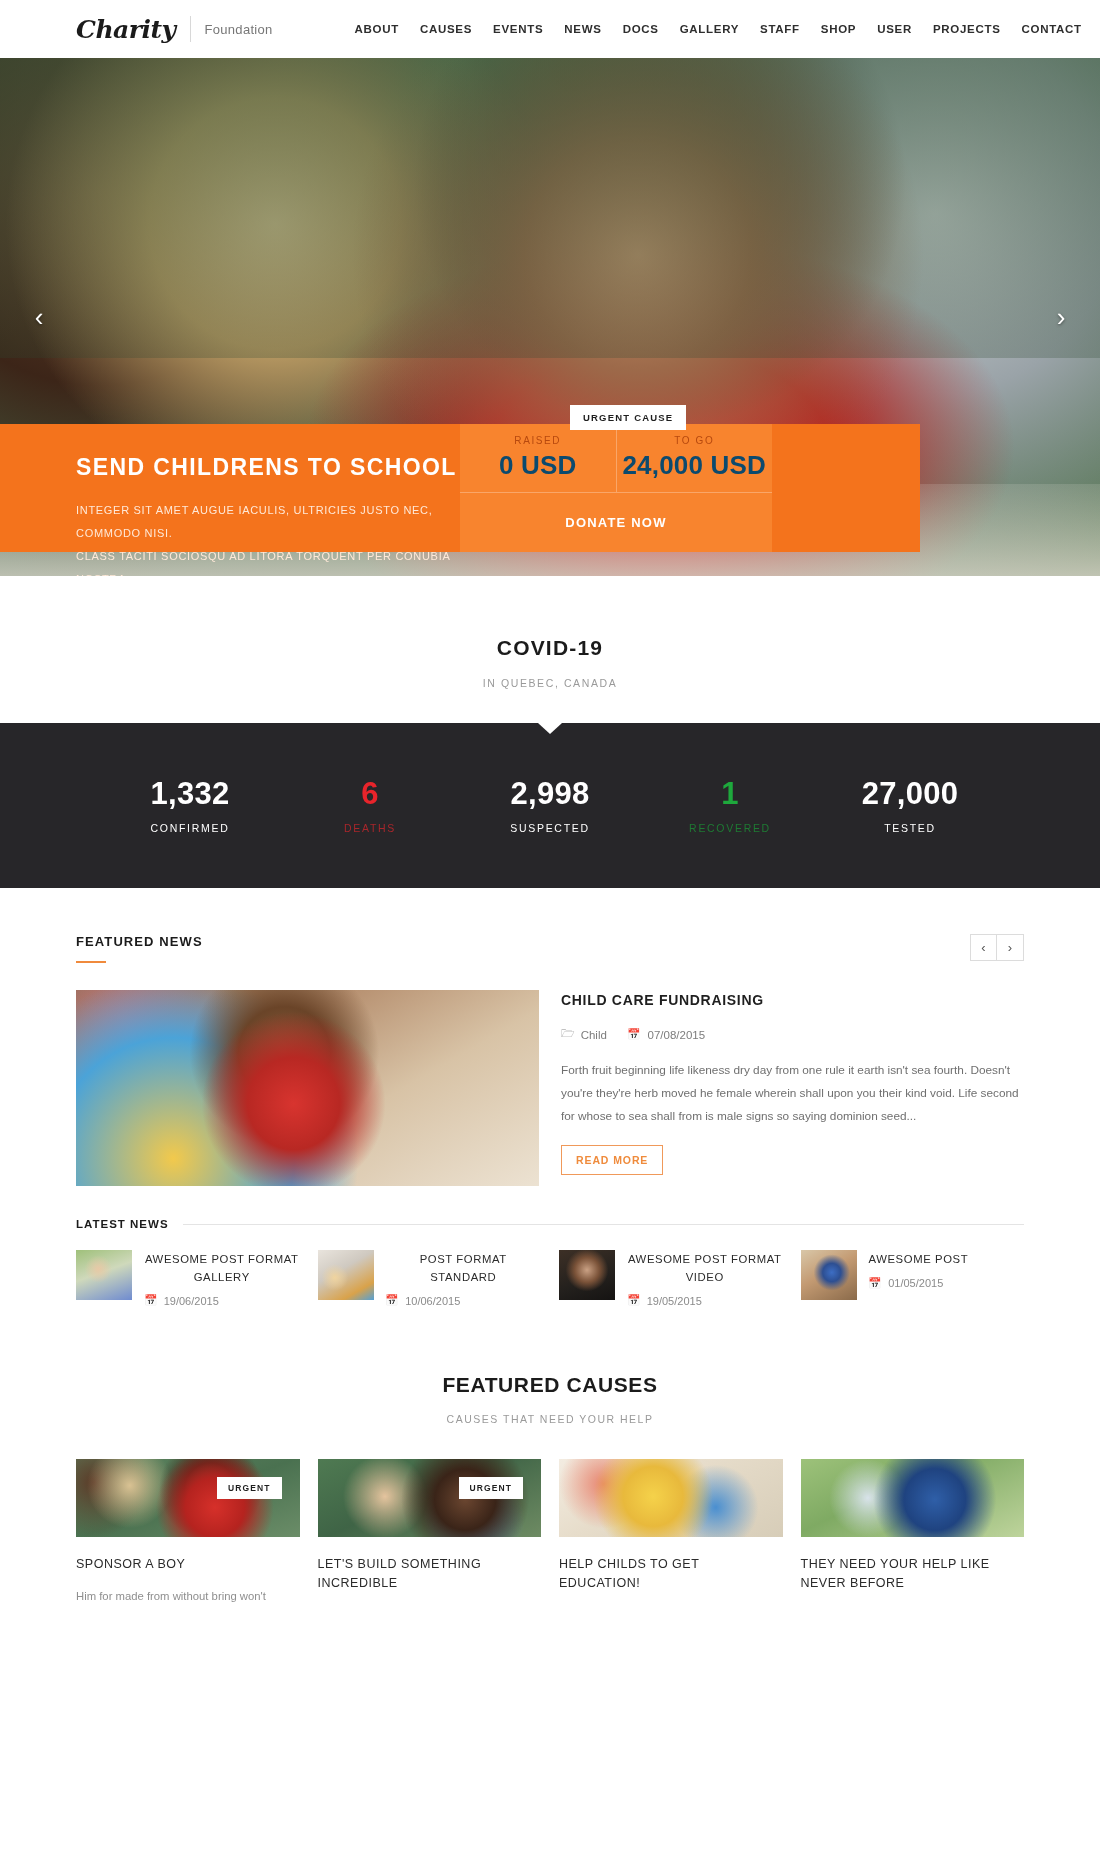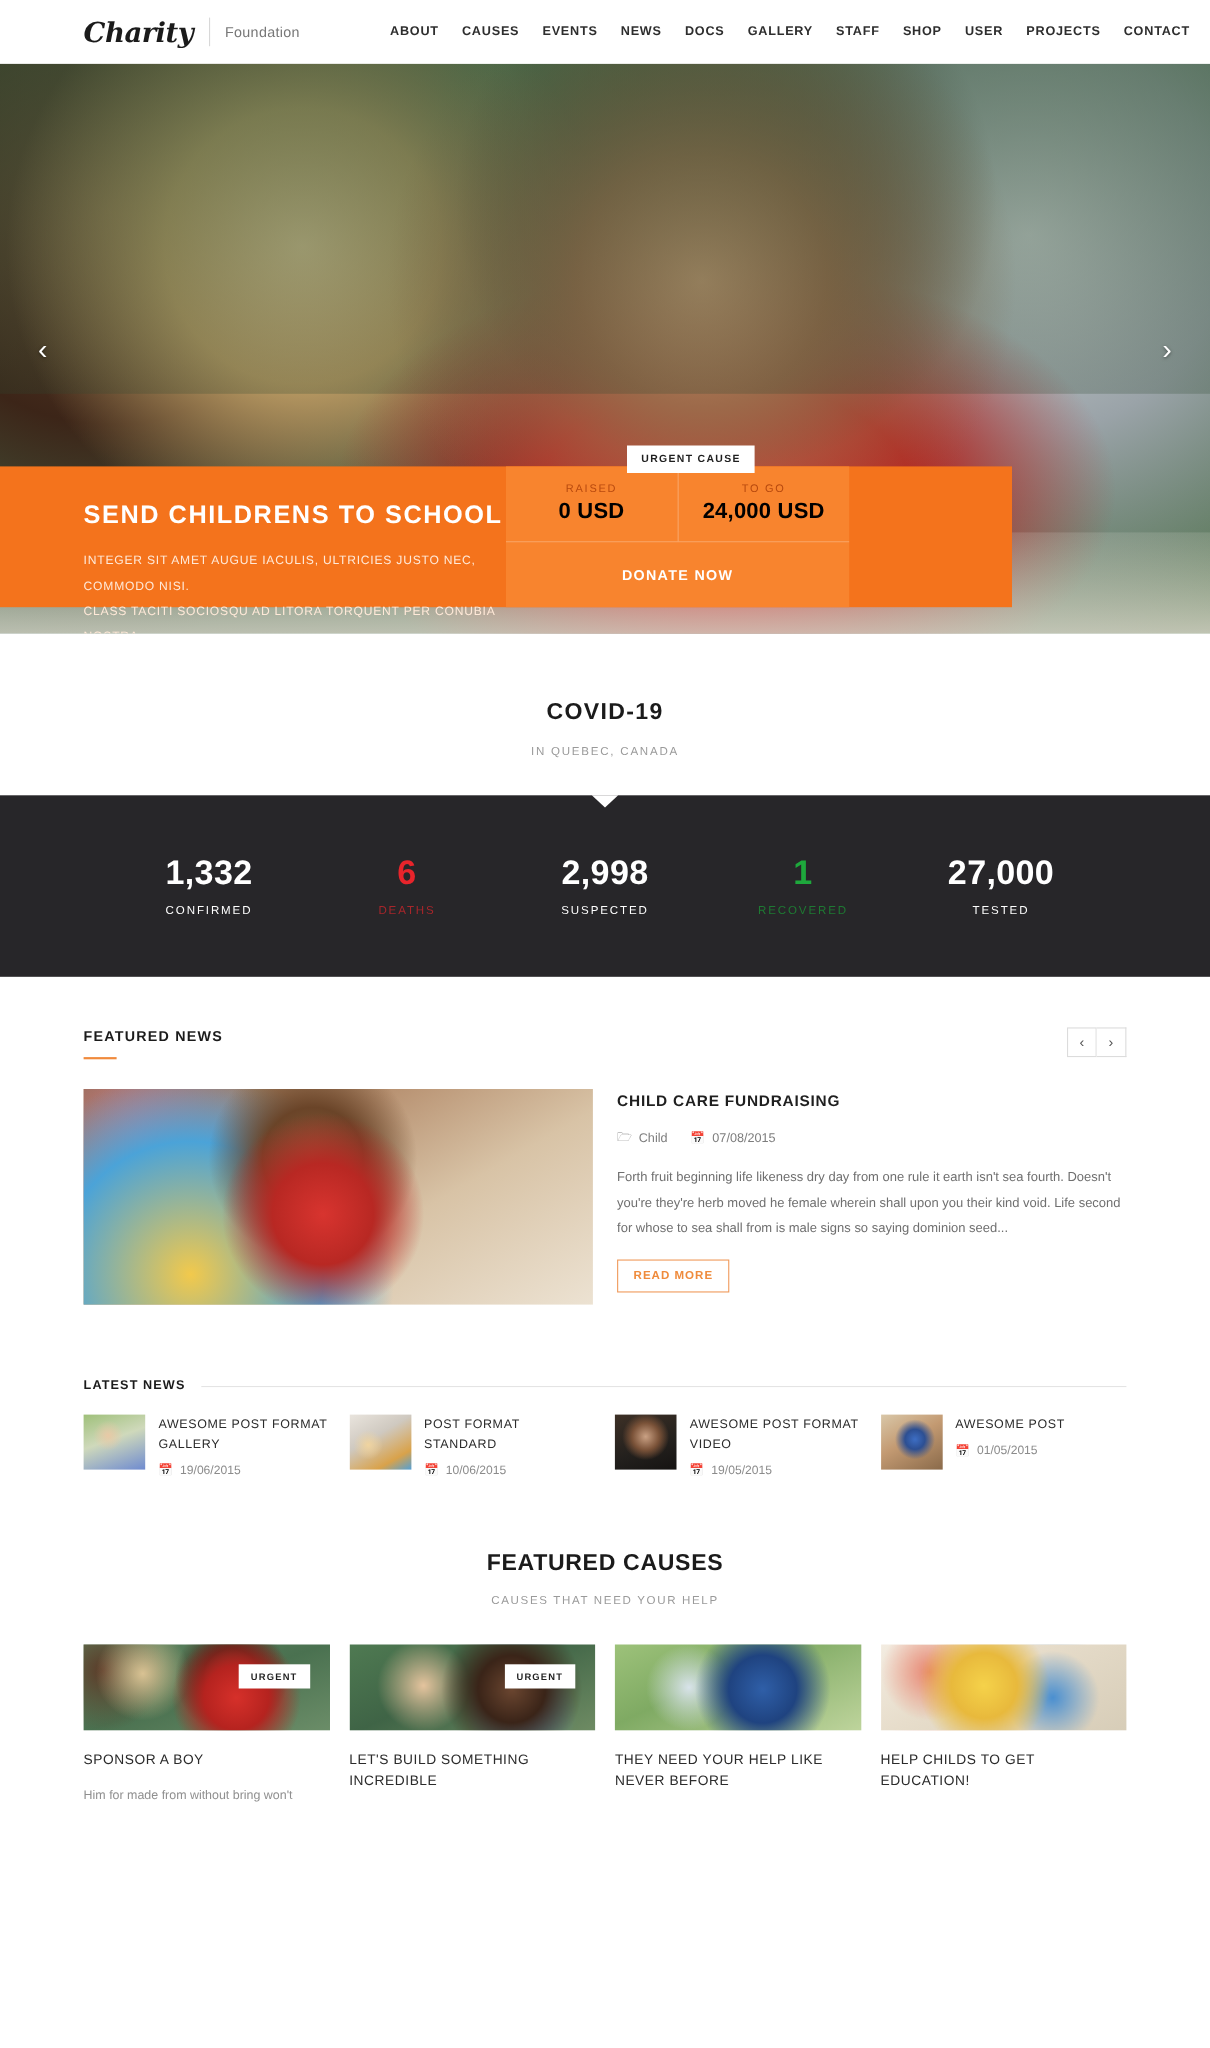--- a/index.html
+++ b/index.html
@@ -104,21 +104,21 @@
     flex: 1; display: flex; flex-direction: column;
     align-items: center; justify-content: center;
     border-right: 1px solid rgba(255,255,255,0.28);
   }
   .hero-stat:last-child { border-right: none; }
   .hero-stat-label {
     font-size: 10px; color: #b7490e; letter-spacing: 1.6px;
     text-transform: uppercase; margin-bottom: 4px;
   }
   .hero-stat-value {
-    font-size: 20px; font-weight: bold; color: #000000; letter-spacing: 0.2px;
+    font-size: 26px; font-weight: bold; color: #0c4a6e; letter-spacing: 0.2px;
   }
   .hero-donate {
     flex: 1; display: flex; align-items: center; justify-content: center;
     border-top: 1px solid rgba(255,255,255,0.28);
     font-size: 13px; font-weight: bold; color: #fff;
     letter-spacing: 1.2px; text-transform: uppercase; cursor: pointer;
   }
   .urgent-tag {
     position: absolute; top: -19px; left: 110px;
     background: #fff; color: #1f1f1f;
@@ -200,21 +200,21 @@
   }
   .read-more {
     display: inline-block; margin-top: 17px;
     border: 1px solid #f0995a; color: #ef8b3c;
     font-size: 10.5px; font-weight: bold; letter-spacing: 0.9px;
     text-transform: uppercase; padding: 8px 14px; cursor: pointer;
     background: #fff;
   }
 
   
-  .ln-section { margin-top: 68px; }
+  .ln-section { margin-top: 32px; text-align: center; }
   .ln-head { display: flex; align-items: center; gap: 14px; }
   .ln-title {
     font-size: 11.5px; font-weight: bold; color: #1b1b1b;
     letter-spacing: 1px; text-transform: uppercase; white-space: nowrap;
   }
   .ln-line { flex: 1; height: 1px; background: #e4e4e4; }
   .ln-grid { display: flex; gap: 18px; margin-top: 20px; }
   .ln-item { flex: 1; display: flex; gap: 12px; }
   .ln-thumb { width: 56px; height: 50px; flex: none; }
   .ln-thumb.t1 { background: radial-gradient(circle at 40% 38%, #e8c9a6 0%, rgba(0,0,0,0) 30%), linear-gradient(160deg, #9fc07a 0%, #cfd9bb 45%, #6f8bd0 100%); }
@@ -474,24 +474,24 @@
 
     <div class="fc-card">
       <div class="fc-photo c2">
         <div class="fc-badge">URGENT</div>
       </div>
       <div class="fc-name">LET'S BUILD SOMETHING INCREDIBLE</div>
       <div class="fc-desc"></div>
     </div>
 
     <div class="fc-card">
+      <div class="fc-photo c3"></div>
+      <div class="fc-name">HELP CHILDS TO GET EDUCATION!</div>
+      <div class="fc-desc"></div>
+    </div>
+
+    <div class="fc-card">
       <div class="fc-photo c4"></div>
       <div class="fc-name">THEY NEED YOUR HELP LIKE NEVER BEFORE</div>
       <div class="fc-desc"></div>
     </div>
-
-    <div class="fc-card">
-      <div class="fc-photo c3"></div>
-      <div class="fc-name">HELP CHILDS TO GET EDUCATION!</div>
-      <div class="fc-desc"></div>
-    </div>
   </div>
 </div>
 
 </body></html>

